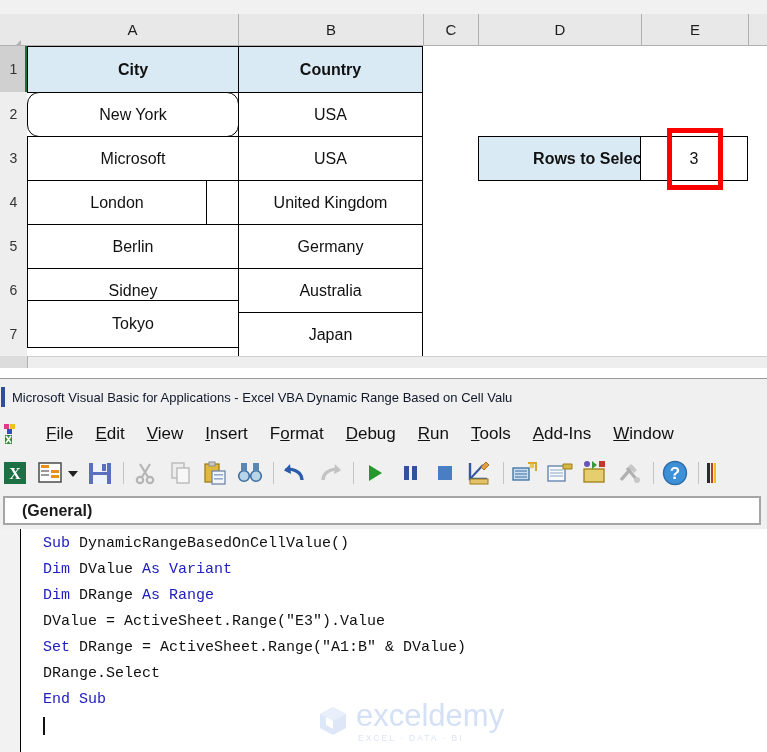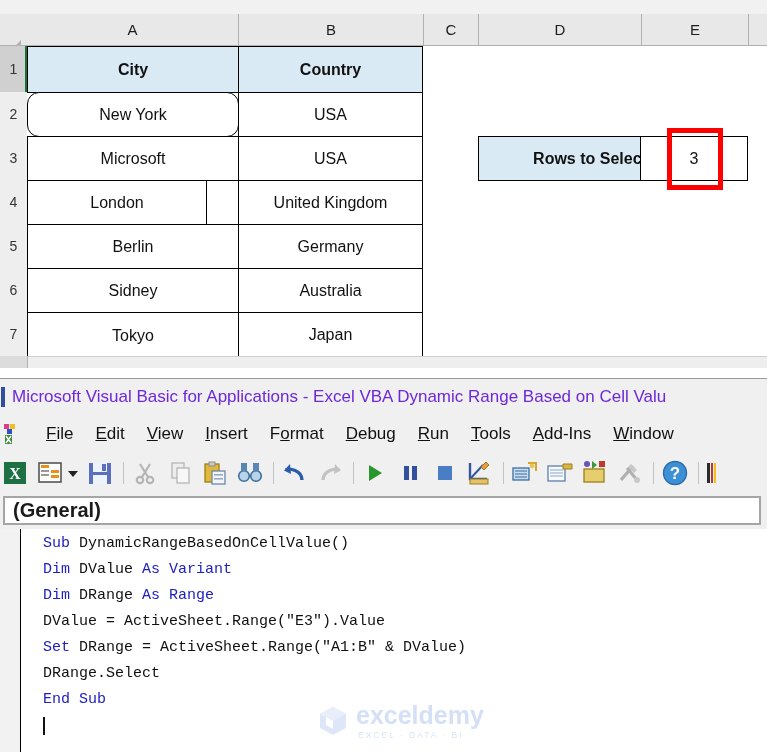--- a/index.html
+++ b/index.html
@@ -54,55 +54,55 @@
 
   .pane-gap{position:absolute;left:0;top:368px;width:767px;height:10px;background:#ffffff;}
 
   
   #vbe{position:absolute;left:0;top:378px;width:767px;height:374px;background:#f0f0f0;
       border-top:1px solid #9a9a9a;overflow:hidden;}
 
   .vbe-title{position:absolute;left:0;top:0;width:767px;height:36px;background:#f0f0f0;
       display:flex;align-items:center;}
   .vbe-title-accent{width:4px;height:20px;background:#2f4e9e;margin-left:1px;flex:0 0 auto;}
-  .vbe-title-text{margin-left:7px;font-size:17px;color:#6d28d9;white-space:nowrap;
+  .vbe-title-text{margin-left:7px;font-size:13px;color:#0f172a;white-space:nowrap;
       font-family:"Liberation Sans", sans-serif;}
 
   .vbe-menubar{position:absolute;left:0;top:36px;width:767px;height:38px;background:#f0f0f0;
       display:flex;align-items:center;border-bottom:1px solid #d8d8d8;}
   .vbe-appicon{width:22px;height:24px;margin-left:2px;position:relative;flex:0 0 auto;}
   .menu-item{font-size:17px;color:#111;margin-left:22px;white-space:nowrap;cursor:default;}
   .menu-item u{text-decoration:underline;}
 
   .vbe-toolbar{position:absolute;left:0;top:74px;width:767px;height:40px;background:#f0f0f0;
       display:flex;align-items:center;border-bottom:1px solid #cfcfcf;}
   .tb-btn{width:28px;height:28px;margin-left:7px;position:relative;flex:0 0 auto;
       display:flex;align-items:center;justify-content:center;}
   .tb-sep{width:1px;height:22px;background:#c3c3c3;margin-left:9px;flex:0 0 auto;}
 
   .vbe-combobar{position:absolute;left:0;top:114px;width:767px;height:36px;background:#f0f0f0;}
   .general-combo{position:absolute;left:3px;top:3px;width:758px;height:29px;background:#ffffff;
       border:2px solid #a5a5a5;box-sizing:border-box;display:flex;align-items:center;}
-  .general-combo span{margin-left:8px;font-size:20px;font-weight:bold;color:#1a1a1a;}
+  .general-combo span{margin-left:17px;font-size:16px;font-weight:bold;color:#1a1a1a;}
 
   .code-pane{position:absolute;left:0;top:150px;width:767px;height:224px;background:#ffffff;}
   .code-gutter{position:absolute;left:0;top:0;width:20px;height:224px;background:#f2f2f2;
       border-right:1px solid #000000;}
   .code-area{position:absolute;left:21px;top:0;width:746px;height:224px;overflow:hidden;}
   .code-line{position:absolute;left:22px;white-space:pre;
       font-family:Liberation Mono, monospace;font-size:15px;color:#111111;}
   .kw{color:#2020c0;}
   .caret{position:absolute;left:22px;width:2px;height:18px;background:#111;}
 
   
   .watermark{position:absolute;left:316px;top:700px;width:170px;height:42px;
       display:flex;align-items:center;pointer-events:none;}
   .wm-cube{width:34px;height:34px;position:relative;flex:0 0 auto;}
   .wm-text{margin-left:6px;display:flex;flex-direction:column;line-height:1;}
-  .wm-name{font-size:25px;color:#d4e0f5;font-weight:bold;letter-spacing:0px;}
+  .wm-name{font-size:31px;color:#d4e0f5;font-weight:normal;letter-spacing:0px;}
   .wm-sub{font-size:8.5px;color:#dbe4f6;letter-spacing:2px;margin-top:3px;margin-left:2px;}
 </style>
 </head>
 <body>
 
 <div id="excel-pane">
 
   <div class="sheet-topstrip"></div>
 
   <div class="col-header-band"></div>
@@ -138,21 +138,21 @@
 
     <div class="cell" style="left:0px;top:134px;width:180px;height:45px;">London</div>
     <div class="cell" style="left:211px;top:134px;width:185px;height:45px;">United Kingdom</div>
 
     <div class="cell" style="left:0px;top:178px;width:212px;height:45px;">Berlin</div>
     <div class="cell" style="left:211px;top:178px;width:185px;height:45px;">Germany</div>
 
     <div class="cell" style="left:0px;top:222px;width:212px;height:45px;">Sidney</div>
     <div class="cell" style="left:211px;top:222px;width:185px;height:45px;">Australia</div>
 
-    <div class="cell" style="left:0px;top:266px;width:212px;height:48px;">Tokyo</div>
+    <div class="cell" style="left:0px;top:254px;width:212px;height:48px;">Tokyo</div>
     <div class="cell" style="left:211px;top:266px;width:185px;height:45px;">Japan</div>
 
     <div class="cell label" style="left:451px;top:90px;width:180px;height:45px;padding-left:44px;">Rows to Select</div>
     <div class="cell" style="left:613px;top:90px;width:108px;height:45px;">3</div>
   </div>
 
   <div class="red-box" style="left:667px;top:128px;width:56px;height:62px;"></div>
 
   <div class="sheet-bottomstrip"></div>
   <div class="sheet-bottom-corner"></div>

